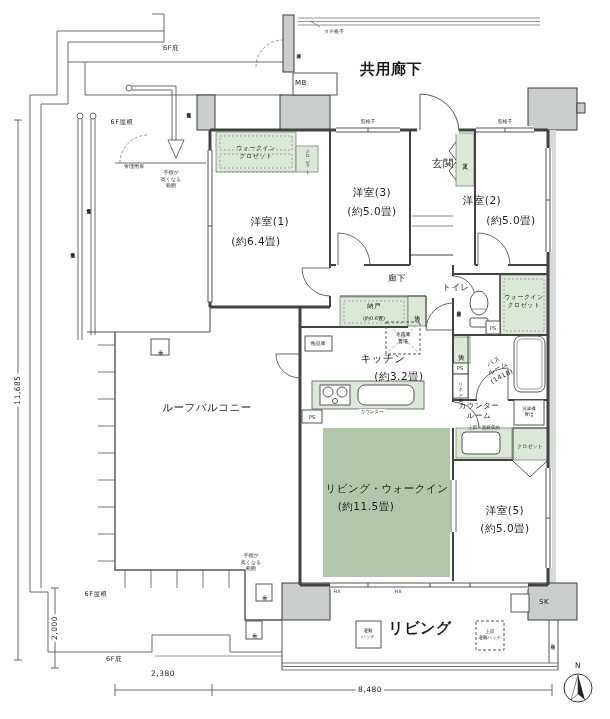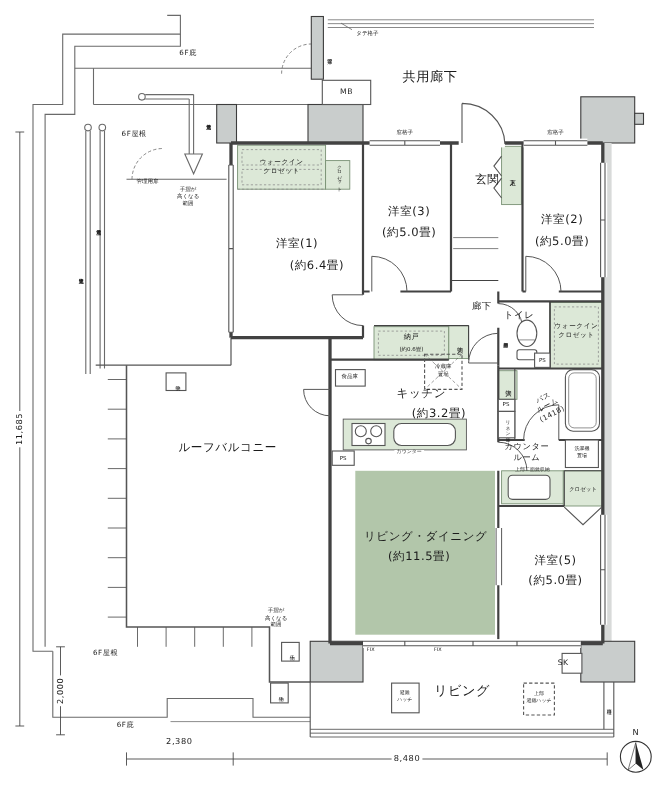--- a/index.html
+++ b/index.html
@@ -13,21 +13,21 @@
   .rb{transform:translate(-50%,-50%) rotate(-28deg);}
   .bg{background:#fff;padding:0 2px;}
   .s4{font-size:4.5px;letter-spacing:0;}
   .s5{font-size:5px;letter-spacing:0;}
   .s55{font-size:5.5px;letter-spacing:0;}
   .s6{font-size:6px;}
   .s65{font-size:6.5px;}
   .s7{font-size:7px;}
   .s75{font-size:7.5px;}
   .s85{font-size:8.5px;}
-  .s95{font-size:12px;}
+  .s95{font-size:15px;font-weight:bold;}
   .s10{font-size:10.5px;}
 </style>
 </head>
 <body>
 
 <div id="plan">
 
 <svg width="610" height="719" viewBox="0 0 610 719">
 
   <g stroke="#6a6a6a" stroke-width="1" fill="none">
@@ -229,54 +229,54 @@
     <polygon points="578,675 571,700 578,694" fill="#fff" stroke="#333" stroke-width="0.6"></polygon>
   </g>
 </svg>
 
 <div class="lbl s65" style="left:171px;top:48px">6F庇</div>
 <div class="lbl s65" style="left:122px;top:122px">6F屋根</div>
 <div class="lbl s65" style="left:96px;top:594px">6F屋根</div>
 <div class="lbl s65" style="left:114px;top:659px">6F庇</div>
 <div class="lbl s5" style="left:334px;top:31px">タテ格子</div>
 <div class="lbl s95" style="left:391px;top:70px">共用廊下</div>
-<div class="lbl s7" style="left:315px;top:84px">MB</div>
+<div class="lbl s7" style="left:301px;top:84px">MB</div>
 <div class="lbl s4 v" style="left:298px;top:50px">管理扉</div>
 <div class="lbl s5" style="left:368px;top:121px">窓格子</div>
 <div class="lbl s5" style="left:505px;top:121px">窓格子</div>
 
 <div class="lbl s5" style="left:134px;top:166px">管理用扉</div>
 <div class="lbl s5" style="left:171px;top:179px">手摺が
 高くなる
 範囲</div>
 <div class="lbl s5" style="left:251px;top:562px">手摺が
 高くなる
 範囲</div>
 <div class="lbl s4 v" style="left:72px;top:252px">通気管立上り</div>
 <div class="lbl s4 v" style="left:88px;top:208px">通気管立上り</div>
 <div class="lbl s4 v" style="left:188px;top:112px">通気管立上り</div>
 
 <div class="lbl s10" style="left:443px;top:164px">玄関</div>
 <div class="lbl s55 v" style="left:465px;top:159px">下足入</div>
 
 <div class="lbl s10" style="left:270px;top:222px">洋室(1)</div>
-<div class="lbl s10" style="left:288px;top:242px">(約6.4畳)</div>
+<div class="lbl s10" style="left:256px;top:242px">(約6.4畳)</div>
 <div class="lbl s10" style="left:372px;top:193px">洋室(3)</div>
 <div class="lbl s10" style="left:372px;top:212px">(約5.0畳)</div>
-<div class="lbl s10" style="left:511px;top:201px">洋室(2)</div>
+<div class="lbl s10" style="left:482px;top:201px">洋室(2)</div>
 <div class="lbl s10" style="left:511px;top:221px">(約5.0畳)</div>
 
 <div class="lbl s6" style="left:256px;top:152px">ウォークイン
 クロゼット</div>
 <div class="lbl s4 v" style="left:307px;top:159px">クロゼット</div>
 <div class="lbl s6" style="left:524px;top:301px">ウォークイン
 クロゼット</div>
 
-<div class="lbl s85" style="left:438px;top:279px">廊下</div>
-<div class="lbl s85" style="left:472px;top:288px">トイレ</div>
+<div class="lbl s85" style="left:397px;top:279px">廊下</div>
+<div class="lbl s85" style="left:456px;top:288px">トイレ</div>
 <div class="lbl s4 v" style="left:458px;top:308px">上部吊戸棚</div>
 
 <div class="lbl s65" style="left:374px;top:306px">納戸</div>
 <div class="lbl s5" style="left:374px;top:318px">(約0.6畳)</div>
 <div class="lbl s55 v" style="left:417px;top:311px">物入</div>
 <div class="lbl s55 v" style="left:461px;top:350px">物入</div>
 
 <div class="lbl s5" style="left:493px;top:328px">PS</div>
 <div class="lbl s5" style="left:460px;top:368px">PS</div>
 <div class="lbl s5" style="left:312px;top:417px">PS</div>
@@ -293,35 +293,35 @@
 置場</div>
 <div class="lbl s4 bg" style="left:372px;top:412px">カウンター</div>
 
 <div class="lbl s75" style="left:479px;top:411px">カウンター
 ルーム</div>
 <div class="lbl s4" style="left:484px;top:428px">上部二面鏡収納</div>
 <div class="lbl s4" style="left:529px;top:412px">洗濯機
 置場</div>
 <div class="lbl s5" style="left:530px;top:446px">クロゼット</div>
 
-<div class="lbl s10" style="left:387px;top:489px">リビング・ダイニング</div>
-<div class="lbl s10" style="left:381px;top:507px">(約11.5畳)</div>
+<div class="lbl s10" style="left:387px;top:489px">リビング・ウォークイン</div>
+<div class="lbl s10" style="left:366px;top:507px">(約11.5畳)</div>
 <div class="lbl s10" style="left:505px;top:511px">洋室(5)</div>
 <div class="lbl s10" style="left:505px;top:529px">(約5.0畳)</div>
 
 <div class="lbl s10" style="left:207px;top:408px">ルーフバルコニー</div>
 <div class="lbl s95" style="left:420px;top:629px">リビング</div>
 
 <div class="lbl s4 v" style="left:160px;top:347px">物干</div>
 <div class="lbl s4 v" style="left:264px;top:592px">物干</div>
 <div class="lbl s4 v" style="left:254px;top:630px">物干</div>
 
 <div class="lbl s4 bg" style="left:337px;top:592px">FIX</div>
 <div class="lbl s4 bg" style="left:398px;top:592px">FIX</div>
-<div class="lbl s7" style="left:512px;top:603px">SK</div>
+<div class="lbl s7" style="left:544px;top:603px">SK</div>
 <div class="lbl s4" style="left:368px;top:634px">避難
 ハッチ</div>
 <div class="lbl s4" style="left:490px;top:635px">上部
 避難ハッチ</div>
 <div class="lbl s4 v" style="left:552px;top:641px">雨樋</div>
 
 <div class="lbl s75 r90 bg" style="left:18px;top:390px">11,685</div>
 <div class="lbl s75 r90 bg" style="left:55px;top:628px">2,000</div>
 <div class="lbl s75 bg" style="left:163px;top:674px">2,380</div>
 <div class="lbl s75 bg" style="left:370px;top:690px">8,480</div>

